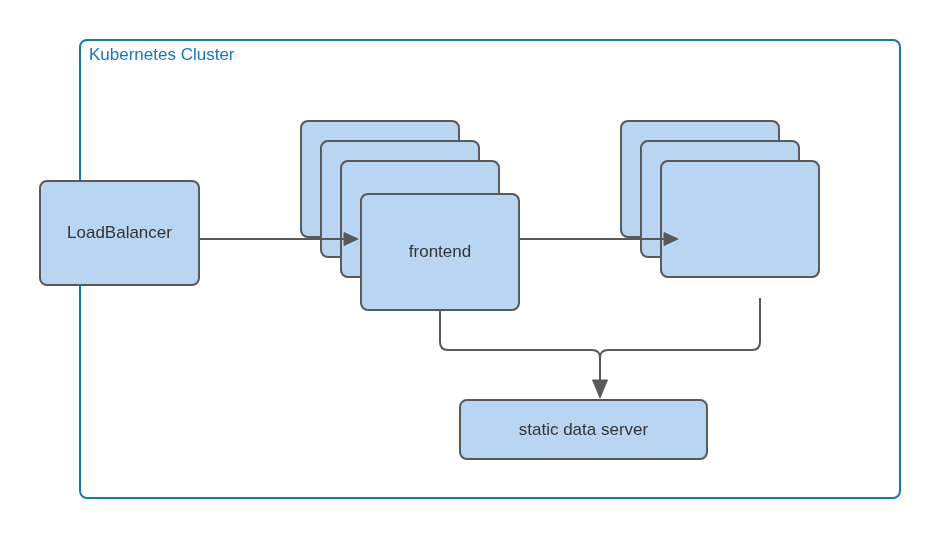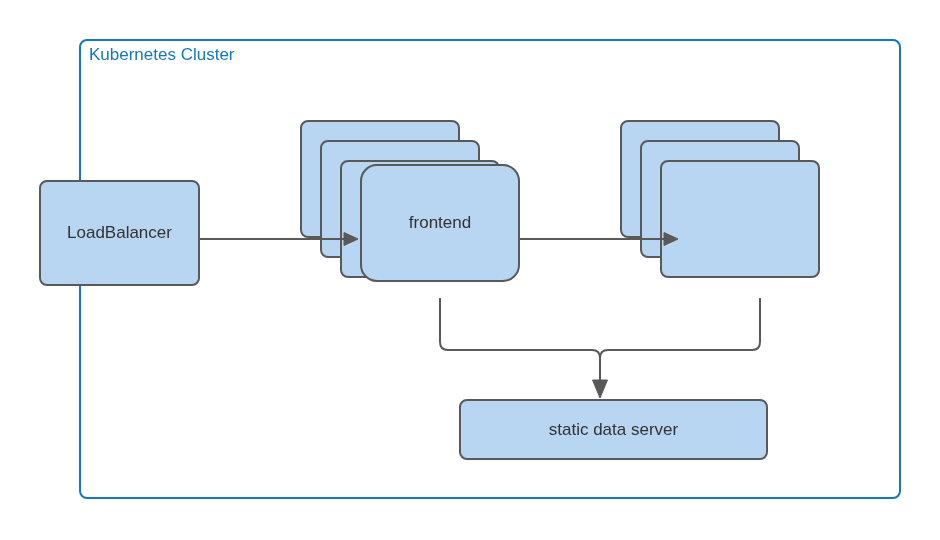--- a/index.html
+++ b/index.html
@@ -100,22 +100,22 @@
     <path class="edge-line" d="M440,298 V342 Q440,350 448,350 H592 Q600,350 600,358 V380"></path>
 
     <path class="edge-line" d="M760,298 V342 Q760,350 752,350 H608 Q600,350 600,358"></path>
     <polygon class="edge-head" points="600,398 592.5,380 607.5,380"></polygon>
   </svg>
 
   <div class="node" style="left:39px;top:180px;width:161px;height:106px;">
     <span class="node-label">LoadBalancer</span>
   </div>
 
-  <div class="node" style="left:360px;top:164px;width:160px;height:118px;border-radius:17px;">
+  <div class="node" style="left:360px;top:193px;width:160px;height:118px;">
     <span class="node-label">frontend</span>
   </div>
 
 
-  <div class="node" style="left:459px;top:399px;width:309px;height:61px;">
+  <div class="node" style="left:459px;top:399px;width:249px;height:61px;">
     <span class="node-label">static data server</span>
   </div>
 
 </div>
 
 </body></html>

